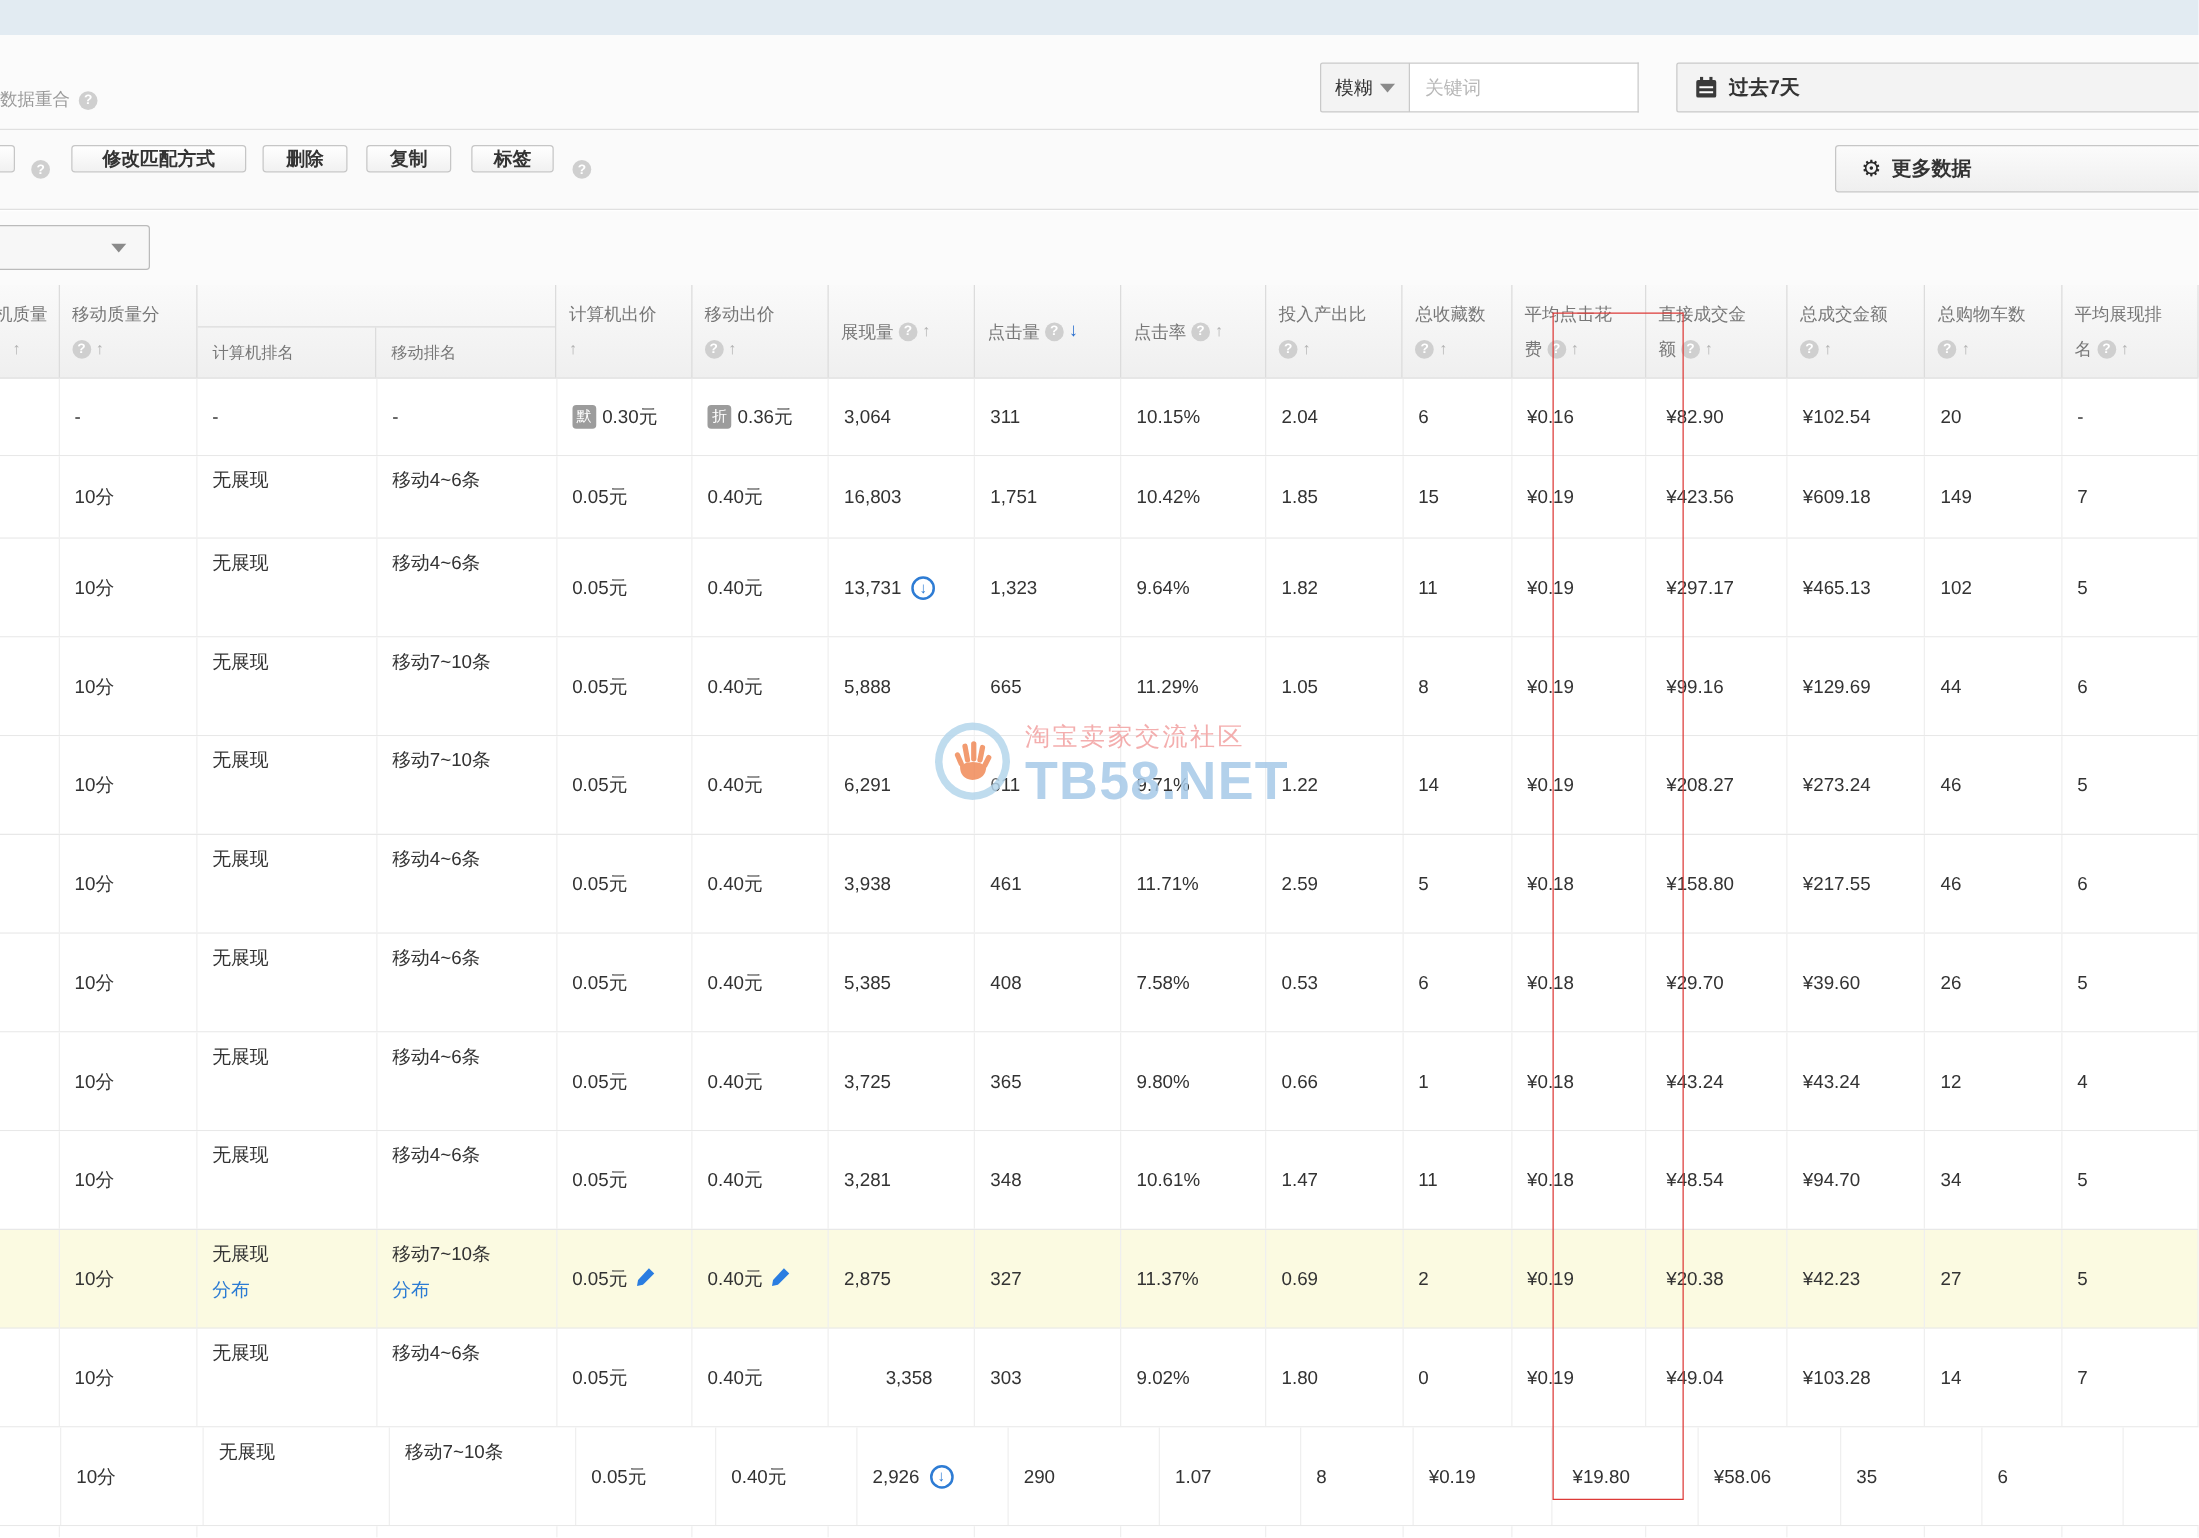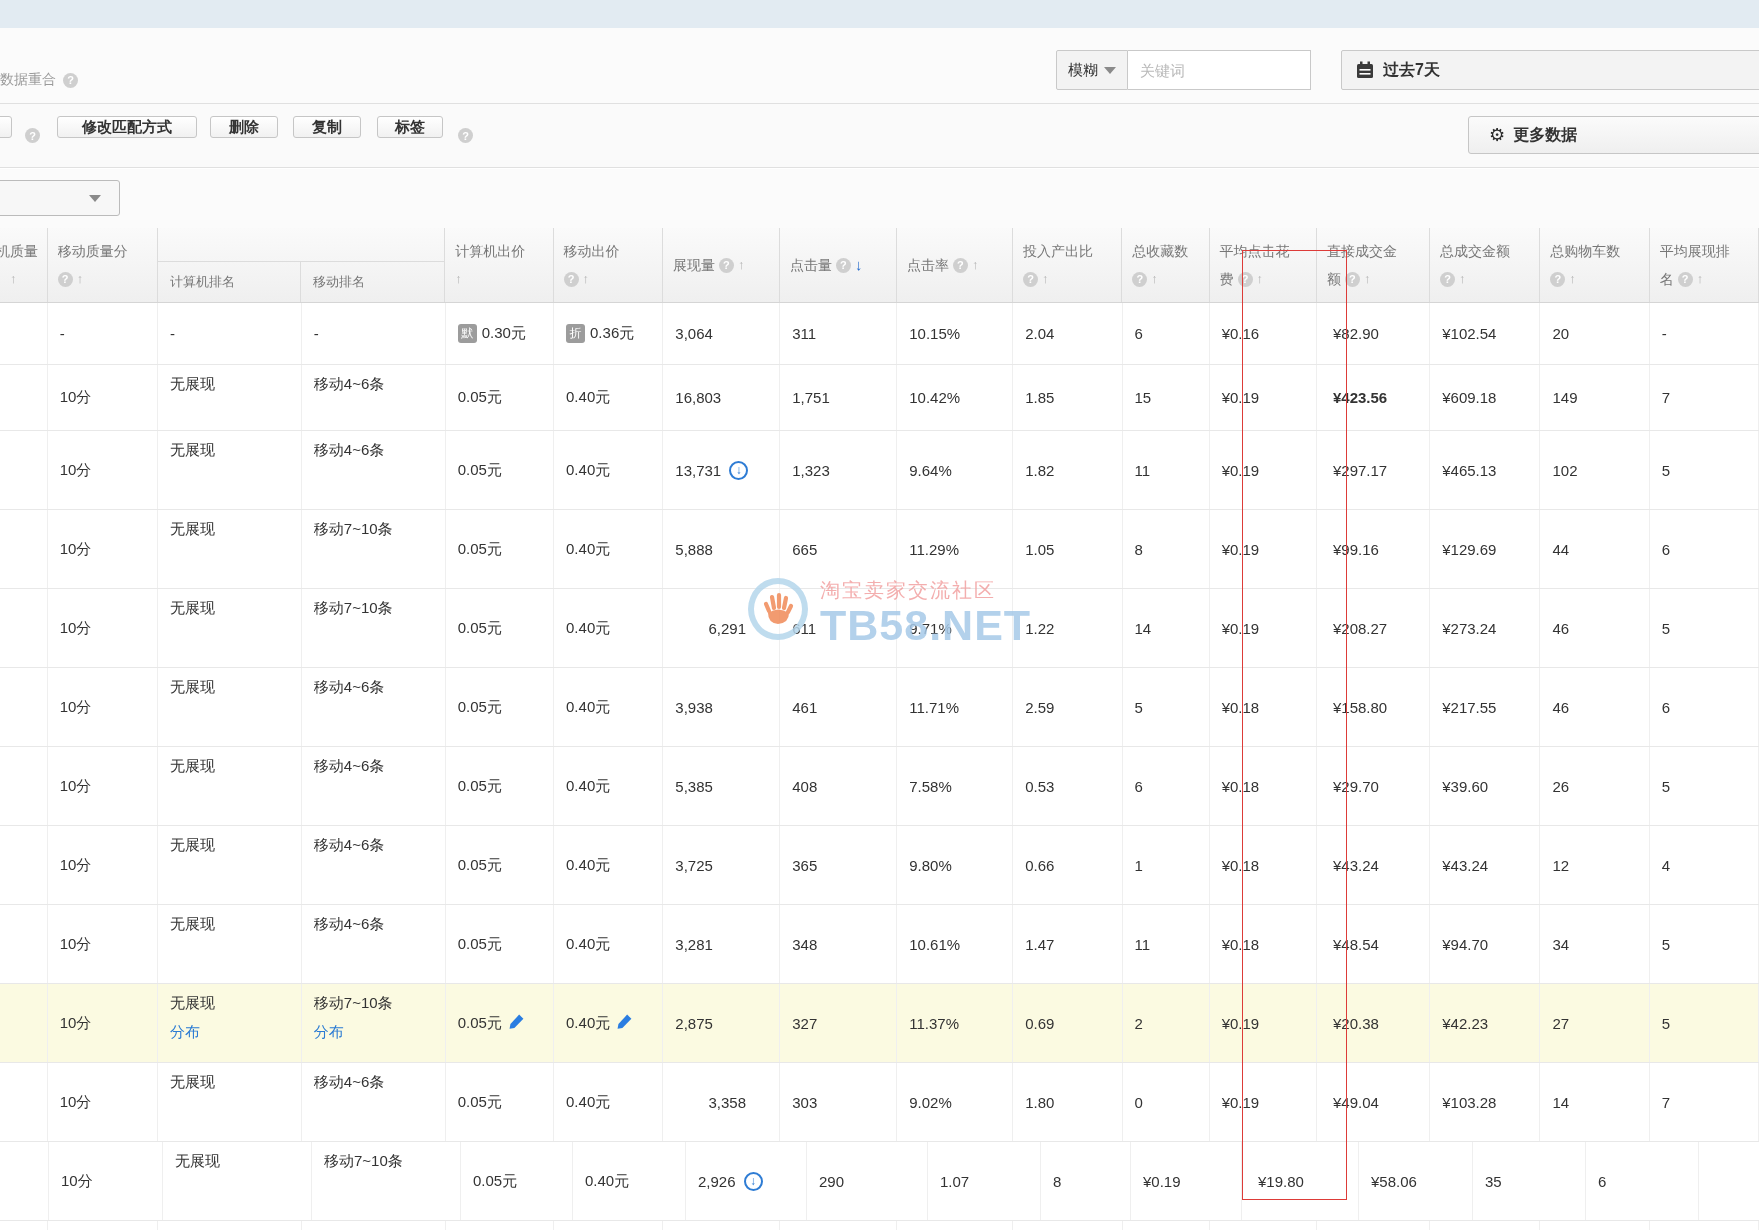--- a/index.html
+++ b/index.html
@@ -330,21 +330,21 @@
       </div>
       <div class="tcell" style="width: 113px;">
         <span>1.85</span>
       </div>
       <div class="tcell" style="width: 90px;">
         <span>15</span>
       </div>
       <div class="tcell" style="width: 111px;">
         <span>¥0.19</span>
       </div>
-      <div class="tcell" style="width: 117px; padding-left: 16px; font-weight: bold;">
+      <div class="tcell" style="width: 117px; padding-left: 16px;">
         <span>¥423.56</span>
       </div>
       <div class="tcell" style="width: 114px;">
         <span>¥609.18</span>
       </div>
       <div class="tcell" style="width: 113px;">
         <span>149</span>
       </div>
       <div class="tcell" style="width: 113px;">
         <span>7</span>
@@ -457,21 +457,21 @@
       </div>
       <div class="tcell rank" style="width: 149px;">
         <span>移动7~10条</span>
       </div>
       <div class="tcell" style="width: 112px;">
         <span>0.05元</span>
       </div>
       <div class="tcell" style="width: 113px;">
         <span>0.40元</span>
       </div>
-      <div class="tcell" style="width: 121px; justify-content: center;">
+      <div class="tcell" style="width: 121px;">
         <span>6,291</span>
       </div>
       <div class="tcell" style="width: 121px;">
         <span>611</span>
       </div>
       <div class="tcell" style="width: 120px;">
         <span>9.71%</span>
       </div>
       <div class="tcell" style="width: 113px;">
         <span>1.22</span>

